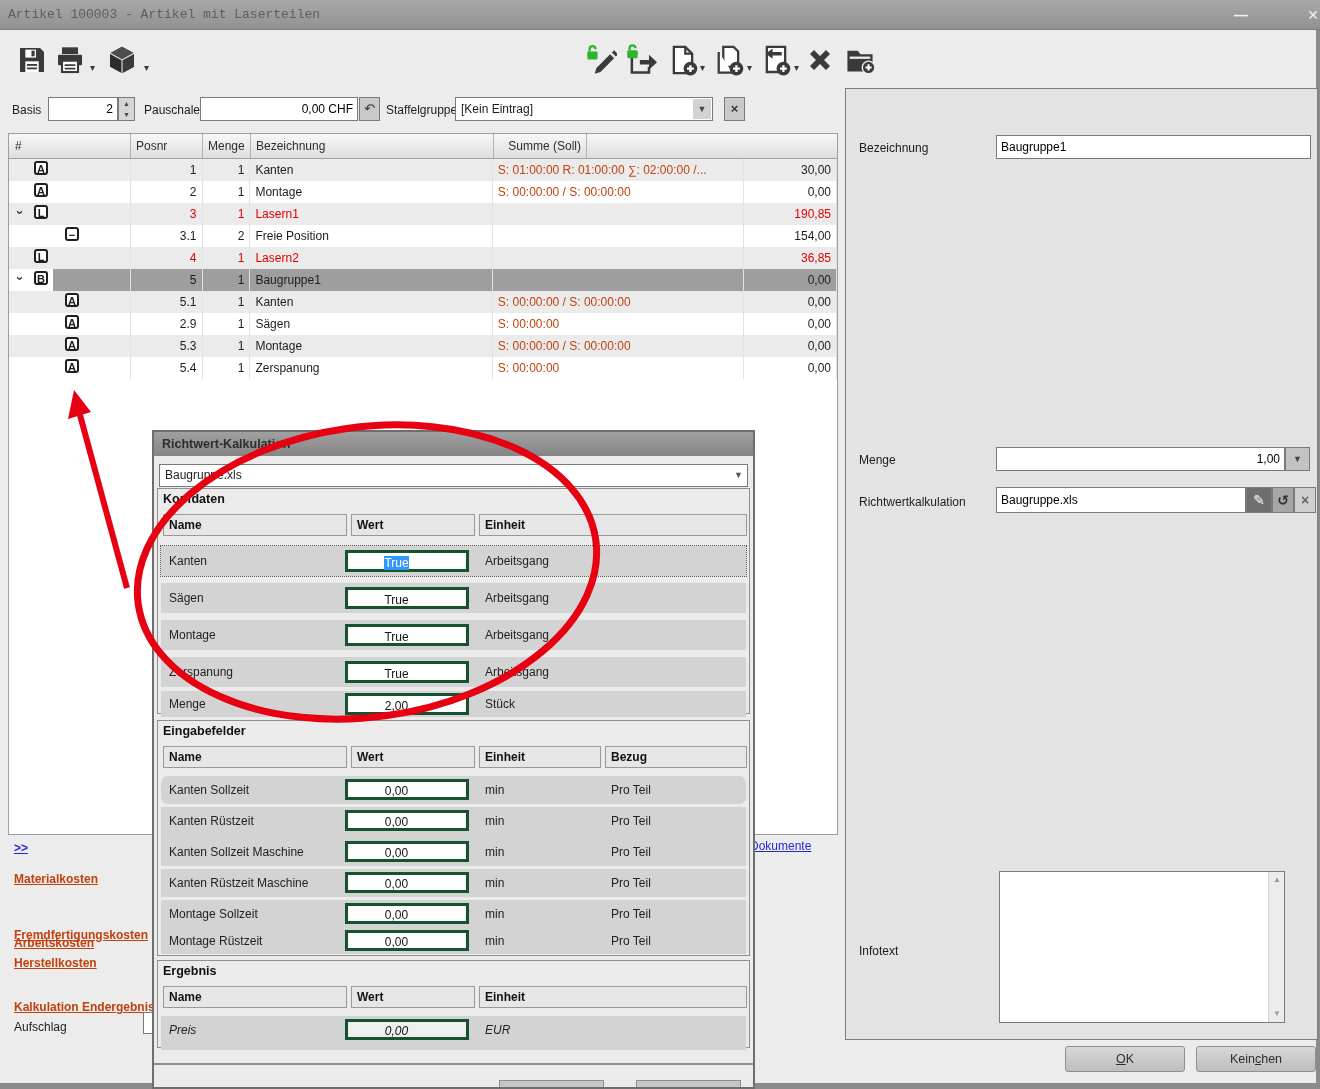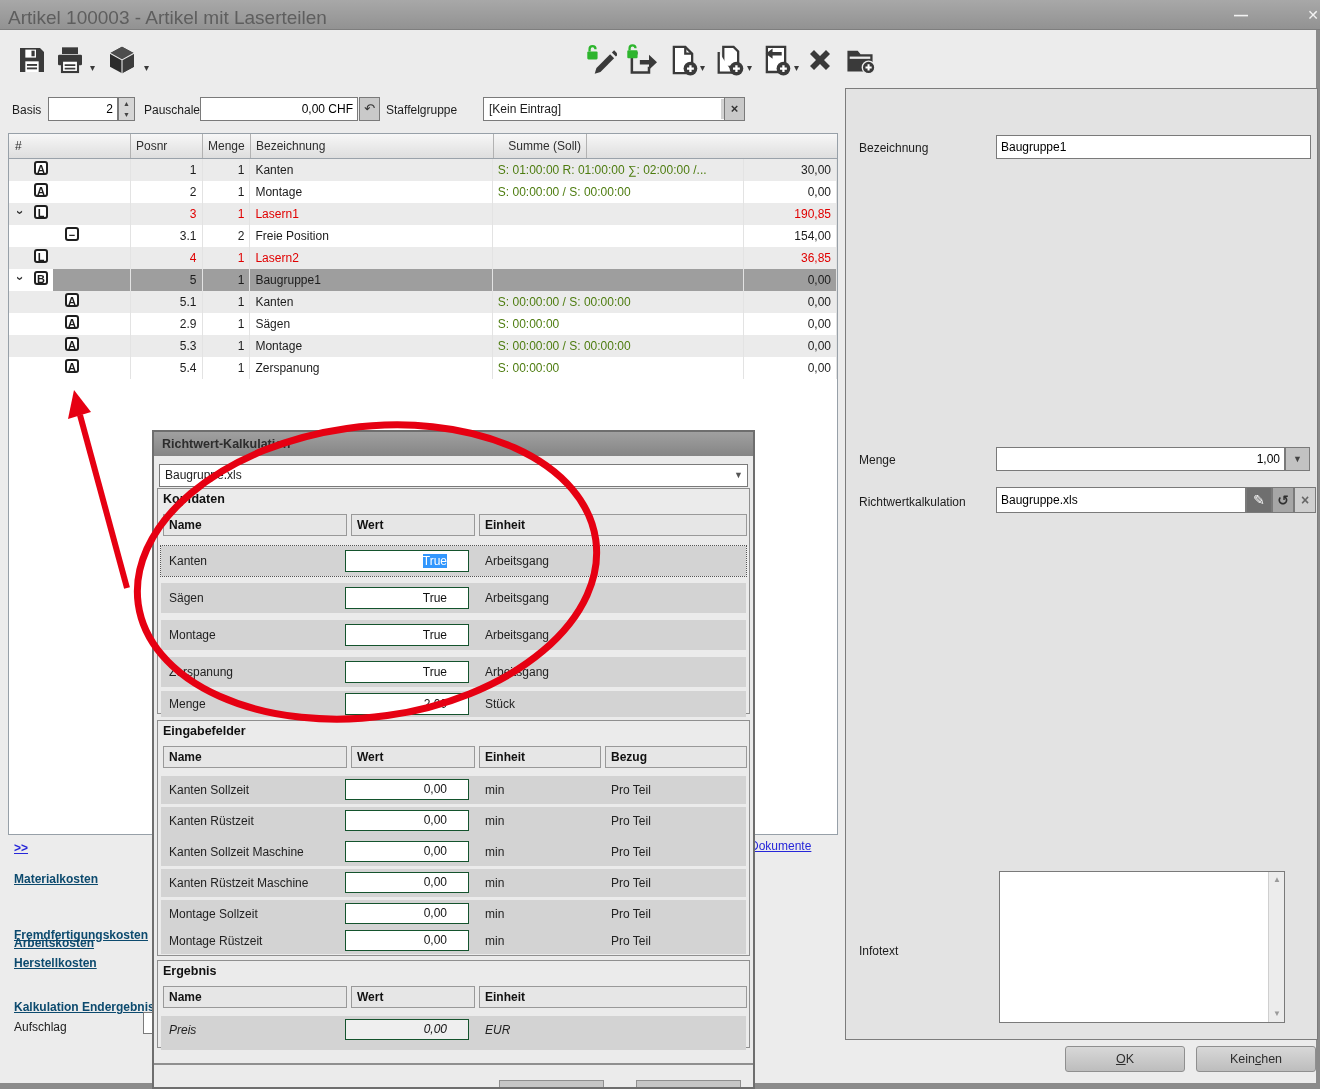--- a/index.html
+++ b/index.html
@@ -3,21 +3,21 @@
 <meta charset="utf-8">
 <style>
   html,body{margin:0;padding:0;background:#d8d8d8;}
   *{box-sizing:border-box;}
   #screen{position:relative;width:1320px;height:1089px;overflow:hidden;
     font-family:"Liberation Sans","DejaVu Sans",sans-serif;font-size:12px;color:#1c1c1c;
     background:#ececec;}
   
   .titlebar{position:absolute;left:0;top:0;width:1320px;height:30px;
     background:linear-gradient(#a8a8a8,#929292);border-bottom:1px solid #7e7e7e;}
-  .titlebar .title{position:absolute;left:8px;top:7px;font-size:19px;color:#5e5e5e;}
+  .titlebar .title{position:absolute;left:8px;top:7px;font-size:13px;color:#5e5e5e;font-family:Liberation Mono, monospace;}
   .winbtn{position:absolute;top:6px;width:26px;height:18px;color:#f2f2f2;
     font-weight:bold;text-align:center;line-height:18px;font-size:14px;}
   
   .edge-r{position:absolute;right:0;top:30px;width:4px;height:1059px;background:#8b8b8b;}
   .edge-b{position:absolute;left:0;top:1083px;width:1320px;height:6px;background:#8b8b8b;}
   
   .tbicon{position:absolute;top:44px;width:32px;height:32px;}
   .tbicon svg{width:100%;height:100%;}
   .dd{position:absolute;top:62px;font-size:10px;color:#3a3a3a;}
   
@@ -39,54 +39,54 @@
   .thead{display:flex;height:25px;background:linear-gradient(#f7f7f7,#dedede);
     border-bottom:1px solid #9aa2aa;}
   .thead .cell{border-right:1px solid #b2b2b2;color:#2e2e2e;}
   .trow{display:flex;height:22px;}
   .cell{height:100%;display:flex;align-items:center;padding:0 5px;overflow:hidden;white-space:nowrap;}
   .trow .cell{border-right:1px solid #e3e3e3;}
   .c0{width:122px;position:relative;padding:0;}
   .c1{width:72px;justify-content:flex-end;}
   .c2{width:48px;justify-content:flex-end;}
   .c3{width:243px;}
-  .c4{width:252px;color:#4d7c0f;}
+  .c4{width:252px;color:#c2410c;}
   .c5{width:93px;justify-content:flex-end;}
   .stripe{background:#ebebeb;}
   .redrow .c1,.redrow .c2,.redrow .c3,.redrow .c5{color:#e00000;}
   .sel .c1,.sel .c2,.sel .c3,.sel .c4,.sel .c5{background:#9e9e9e;}
   .sel .c0::after{content:"";position:absolute;left:44px;top:0;right:0;bottom:0;background:#9e9e9e;}
   .ticon{position:absolute;left:25px;top:2px;width:14px;height:14px;border:2px solid #1f1f1f;
     border-radius:3px;background:#fff;font-weight:bold;font-size:11px;line-height:13px;
     text-align:center;z-index:2;}
   .ind .ticon{left:56px;}
   .texp{position:absolute;left:8px;top:2px;width:12px;height:14px;z-index:2;}
   .texp::before{content:"›";position:absolute;left:1px;top:0px;font-size:13px;font-weight:bold;
     color:#333;display:inline-block;transform:rotate(90deg);}
   
   .link{position:absolute;color:#2626d9;text-decoration:underline;}
-  .blink{position:absolute;font-weight:bold;text-decoration:underline;color:#0c4a6e;}
+  .blink{position:absolute;font-weight:bold;text-decoration:underline;color:#c2410c;}
   
   .dialog{position:absolute;left:152px;top:430px;width:603px;height:659px;background:#ebebeb;
     border:2px solid #6e6e6e;overflow:hidden;z-index:5;}
   .dtitle{position:absolute;left:0;top:0;width:100%;height:24px;
     background:linear-gradient(#a0a0a0,#858585);color:#2d2d2d;font-weight:bold;
     line-height:24px;padding-left:8px;font-size:12.5px;}
   .dcombo{position:absolute;left:5px;top:32px;width:589px;height:23px;background:#fff;
     border:1px solid #7a7a7a;line-height:21px;padding:0 20px 0 5px;}
   .dcombo .arrow{position:absolute;right:4px;top:0;font-size:9px;color:#555;line-height:21px;}
   .sect{position:absolute;left:3px;width:593px;border:1px solid #8f8f8f;background:#ebebeb;}
   .slabel{position:absolute;font-weight:bold;font-size:12.5px;color:#111;}
   .hcell{position:absolute;height:22px;border:1px solid #999;background:#e6e6e6;
     font-weight:bold;line-height:20px;padding-left:5px;color:#111;}
   .drow{position:absolute;left:7px;width:585px;background:#d3d3d3;}
   .drow.focus{outline:1px dotted #555;}
   .dname{position:absolute;left:8px;top:0;line-height:inherit;color:#222;}
-  .vbox{position:absolute;left:184px;width:124px;background:#fff;border:1px solid #14532d;
-    text-align:right;padding-right:21px;color:#111;}
+  .vbox{position:absolute;left:184px;width:124px;background:#fff;border:3px solid #14532d;
+    text-align:center;padding-right:21px;color:#111;}
   .vbox.ro{background:#efefef;}
   .hl{background:#3297fd;color:#fff;}
   .dunit{position:absolute;left:324px;color:#222;}
   .dbezug{position:absolute;left:450px;color:#222;}
   .dsep{position:absolute;left:0;top:631px;width:100%;height:2px;background:#8f8f8f;}
   .pbtn{position:absolute;top:648px;width:105px;height:30px;background:#c6c6c6;
     border:1px solid #8f8f8f;}
   
   .rpanel{position:absolute;left:845px;top:88px;width:473px;height:952px;background:#e3e3e3;
     border:1px solid #7c7c7c;}
@@ -210,21 +210,21 @@
       </svg>
   </span>
 
   <span class="plabel" style="left:12px;top:103px;">Basis</span>
   <input class="pinput right" style="left: 48px; top: 97px; width: 70px;" value="2">
   <span class="spin">▲<br>▼</span>
   <span class="plabel" style="left:144px;top:103px;">Pauschale</span>
   <input class="pinput right" style="left: 200px; top: 97px; width: 158px;" value="0,00 CHF">
   <span class="sqbtn" style="left:359px;top:97px;width:21px;">↶</span>
   <span class="plabel" style="left:386px;top:103px;">Staffelgruppe</span>
-  <span class="combo" style="left:455px;top:97px;width:258px;margin-left:28px;">
+  <span class="combo" style="left:455px;top:97px;width:258px;">
     <span>[Kein Eintrag]</span>
     <span class="arrow">▼</span>
   </span>
   <span class="sqbtn" style="left:724px;top:97px;width:21px;font-weight:bold;">×</span>
 
   <div class="tpanel">
     <div class="thead">
       <div class="cell c0" style="padding:0 6px;display:flex;align-items:center;">#</div>
       <div class="cell c1" style="justify-content:flex-start;">Posnr</div>
       <div class="cell c2" style="justify-content:flex-start;">Menge</div>
@@ -385,21 +385,21 @@
       <span class="dunit">Stück</span>
     </div>
 
     <div class="sect" style="top:288px;height:236px;"></div>
     <span class="slabel" style="left:9px;top:292px;">Eingabefelder</span>
     <span class="hcell" style="left:9px;top:314px;width:184px;">Name</span>
     <span class="hcell" style="left:197px;top:314px;width:124px;">Wert</span>
     <span class="hcell" style="left:325px;top:314px;width:122px;">Einheit</span>
     <span class="hcell" style="left:451px;top:314px;width:142px;">Bezug</span>
 
-    <div class="drow" style="top:344px;height:28px;line-height:28px;">
+    <div class="drow" style="top:344px;height:28px;line-height:28px;border-radius:7px;">
       <span class="dname">Kanten Sollzeit</span>
       <span class="vbox" style="top:3px;height:21px;line-height:19px;"><span>0,00</span></span>
       <span class="dunit">min</span>
       <span class="dbezug">Pro Teil</span>
     </div>
     <div class="drow" style="top:375px;height:44px;line-height:28px;">
       <span class="dname">Kanten Rüstzeit</span>
       <span class="vbox" style="top:3px;height:21px;line-height:19px;"><span>0,00</span></span>
       <span class="dunit">min</span>
       <span class="dbezug">Pro Teil</span>

